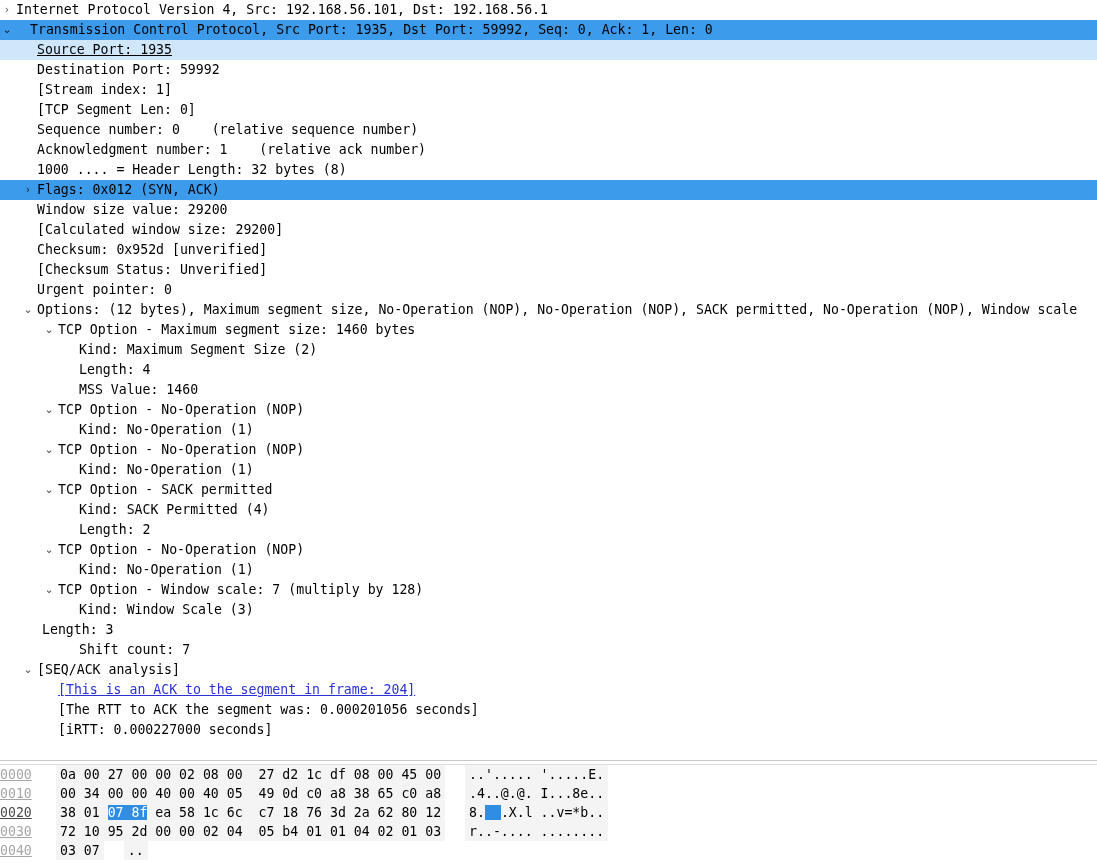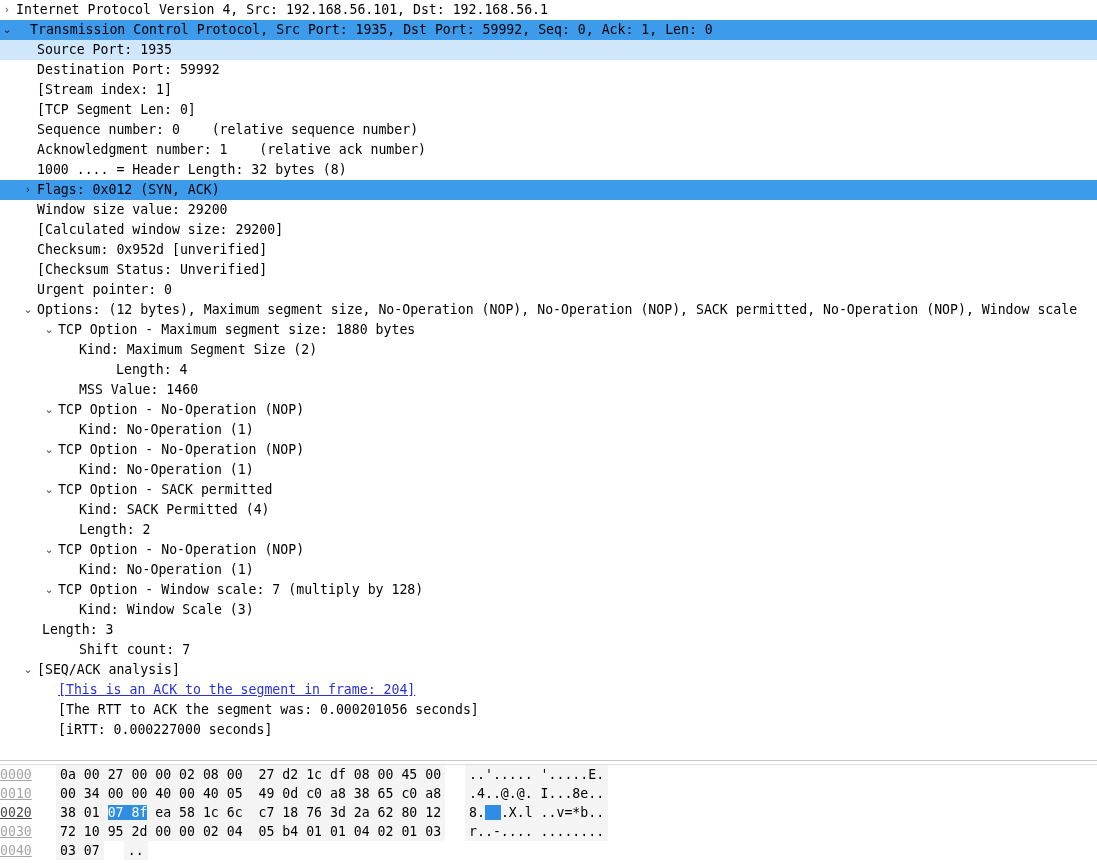--- a/index.html
+++ b/index.html
@@ -107,37 +107,37 @@
     color: #ffffff;
   }
   .hexrow .ascii .hl { color: #2f8de4; }
 </style>
 </head>
 <body>
 
 <div id="detail-pane">
     <div class="row"><span class="twisty" style="left: 0px;">›</span><span class="txt" style="margin-left: 16px;">Internet Protocol Version 4, Src: 192.168.56.101, Dst: 192.168.56.1</span></div>
     <div class="row sel-strong"><span class="twisty" style="left: 0px;">⌄</span><span class="txt" style="margin-left: 30px;">Transmission Control Protocol, Src Port: 1935, Dst Port: 59992, Seq: 0, Ack: 1, Len: 0</span></div>
-    <div class="row sel-soft"><span class="txt" style="margin-left: 37px;">Source Port: 1935</span></div>
+    <div class="row sel-soft"><span class="txt" style="margin-left: 37px; text-decoration: underline;">Source Port: 1935</span></div>
     <div class="row"><span class="txt" style="margin-left: 37px;">Destination Port: 59992</span></div>
     <div class="row"><span class="txt" style="margin-left: 37px;">[Stream index: 1]</span></div>
     <div class="row"><span class="txt" style="margin-left: 37px;">[TCP Segment Len: 0]</span></div>
     <div class="row"><span class="txt" style="margin-left: 37px;">Sequence number: 0    (relative sequence number)</span></div>
     <div class="row"><span class="txt" style="margin-left: 37px;">Acknowledgment number: 1    (relative ack number)</span></div>
     <div class="row"><span class="txt" style="margin-left: 37px;">1000 .... = Header Length: 32 bytes (8)</span></div>
     <div class="row sel-strong"><span class="twisty" style="left: 21px;">›</span><span class="txt" style="margin-left: 37px;">Flags: 0x012 (SYN, ACK)</span></div>
     <div class="row"><span class="txt" style="margin-left: 37px;">Window size value: 29200</span></div>
     <div class="row"><span class="txt" style="margin-left: 37px;">[Calculated window size: 29200]</span></div>
     <div class="row"><span class="txt" style="margin-left: 37px;">Checksum: 0x952d [unverified]</span></div>
     <div class="row"><span class="txt" style="margin-left: 37px;">[Checksum Status: Unverified]</span></div>
     <div class="row"><span class="txt" style="margin-left: 37px;">Urgent pointer: 0</span></div>
     <div class="row"><span class="twisty" style="left: 21px;">⌄</span><span class="txt" style="margin-left: 37px;">Options: (12 bytes), Maximum segment size, No-Operation (NOP), No-Operation (NOP), SACK permitted, No-Operation (NOP), Window scale</span></div>
-    <div class="row"><span class="twisty" style="left: 42px;">⌄</span><span class="txt" style="margin-left: 58px;">TCP Option - Maximum segment size: 1880 bytes</span></div>
+    <div class="row"><span class="twisty" style="left: 42px;">⌄</span><span class="txt" style="margin-left: 58px;">TCP Option - Maximum segment size: 1460 bytes</span></div>
     <div class="row"><span class="txt" style="margin-left: 79px;">Kind: Maximum Segment Size (2)</span></div>
-    <div class="row"><span class="txt" style="margin-left: 116px;">Length: 4</span></div>
+    <div class="row"><span class="txt" style="margin-left: 79px;">Length: 4</span></div>
     <div class="row"><span class="txt" style="margin-left: 79px;">MSS Value: 1460</span></div>
     <div class="row"><span class="twisty" style="left: 42px;">⌄</span><span class="txt" style="margin-left: 58px;">TCP Option - No-Operation (NOP)</span></div>
     <div class="row"><span class="txt" style="margin-left: 79px;">Kind: No-Operation (1)</span></div>
     <div class="row"><span class="twisty" style="left: 42px;">⌄</span><span class="txt" style="margin-left: 58px;">TCP Option - No-Operation (NOP)</span></div>
     <div class="row"><span class="txt" style="margin-left: 79px;">Kind: No-Operation (1)</span></div>
     <div class="row"><span class="twisty" style="left: 42px;">⌄</span><span class="txt" style="margin-left: 58px;">TCP Option - SACK permitted</span></div>
     <div class="row"><span class="txt" style="margin-left: 79px;">Kind: SACK Permitted (4)</span></div>
     <div class="row"><span class="txt" style="margin-left: 79px;">Length: 2</span></div>
     <div class="row"><span class="twisty" style="left: 42px;">⌄</span><span class="txt" style="margin-left: 58px;">TCP Option - No-Operation (NOP)</span></div>
     <div class="row"><span class="txt" style="margin-left: 79px;">Kind: No-Operation (1)</span></div>

